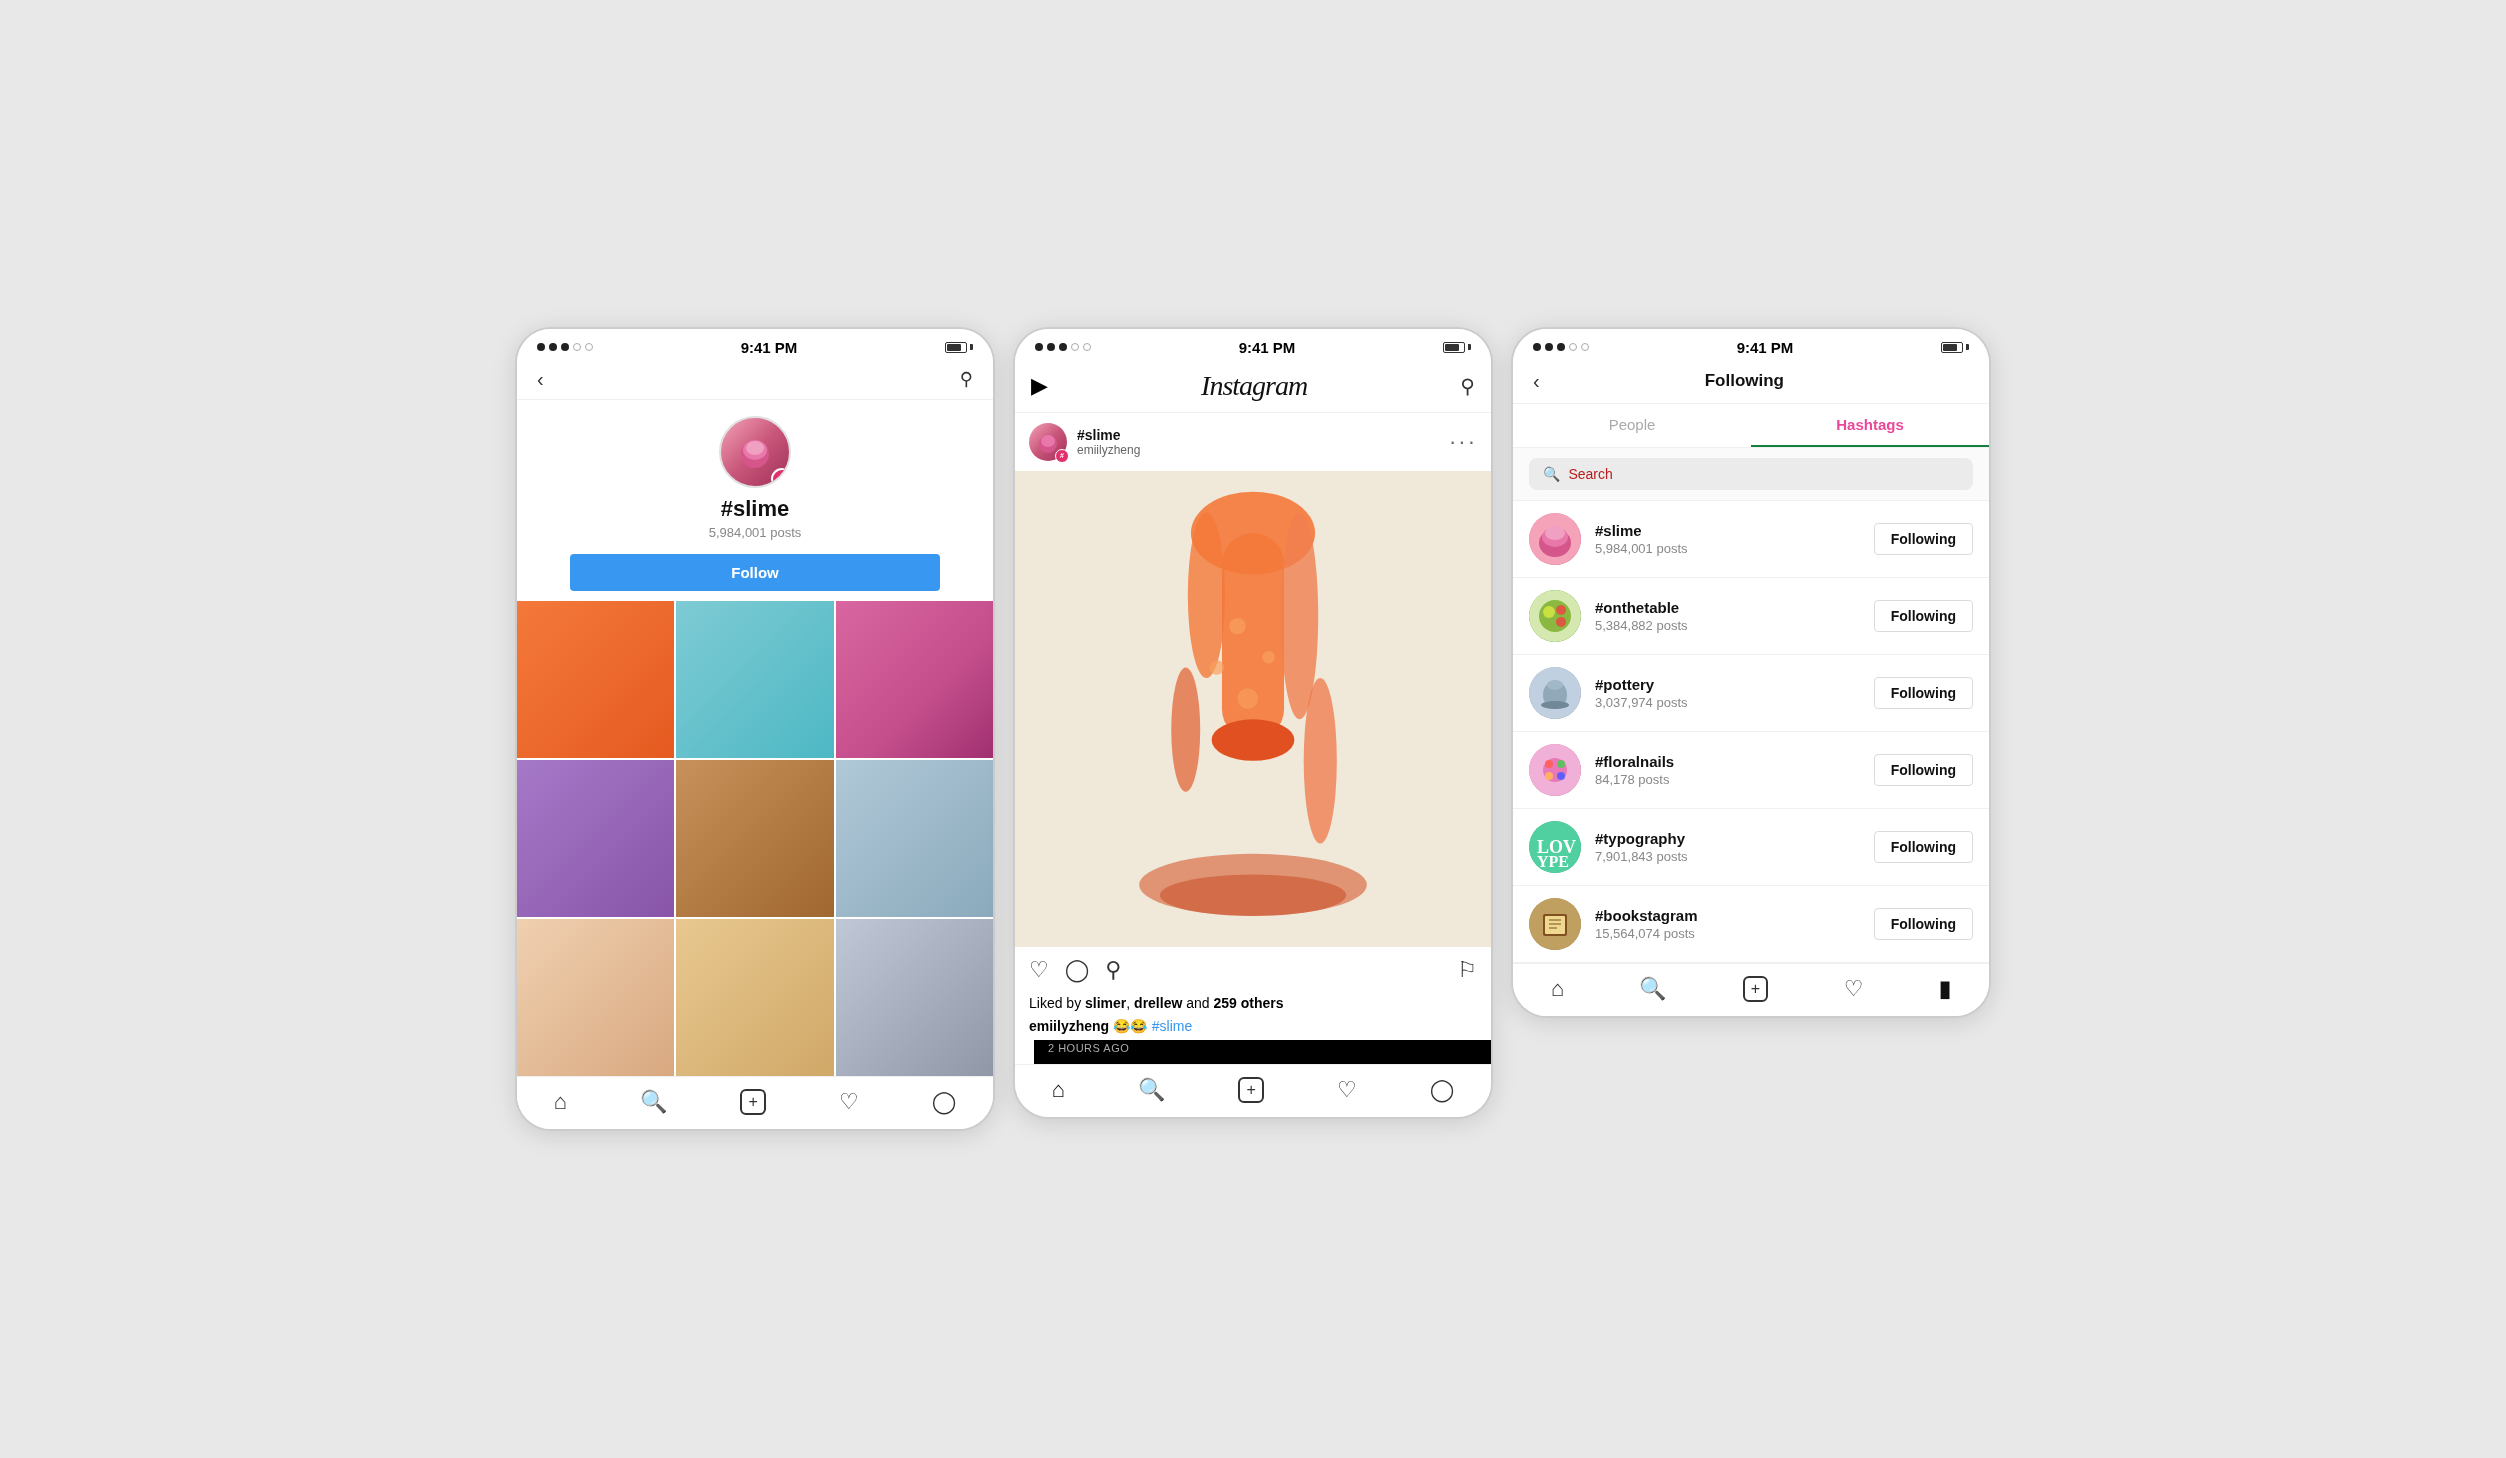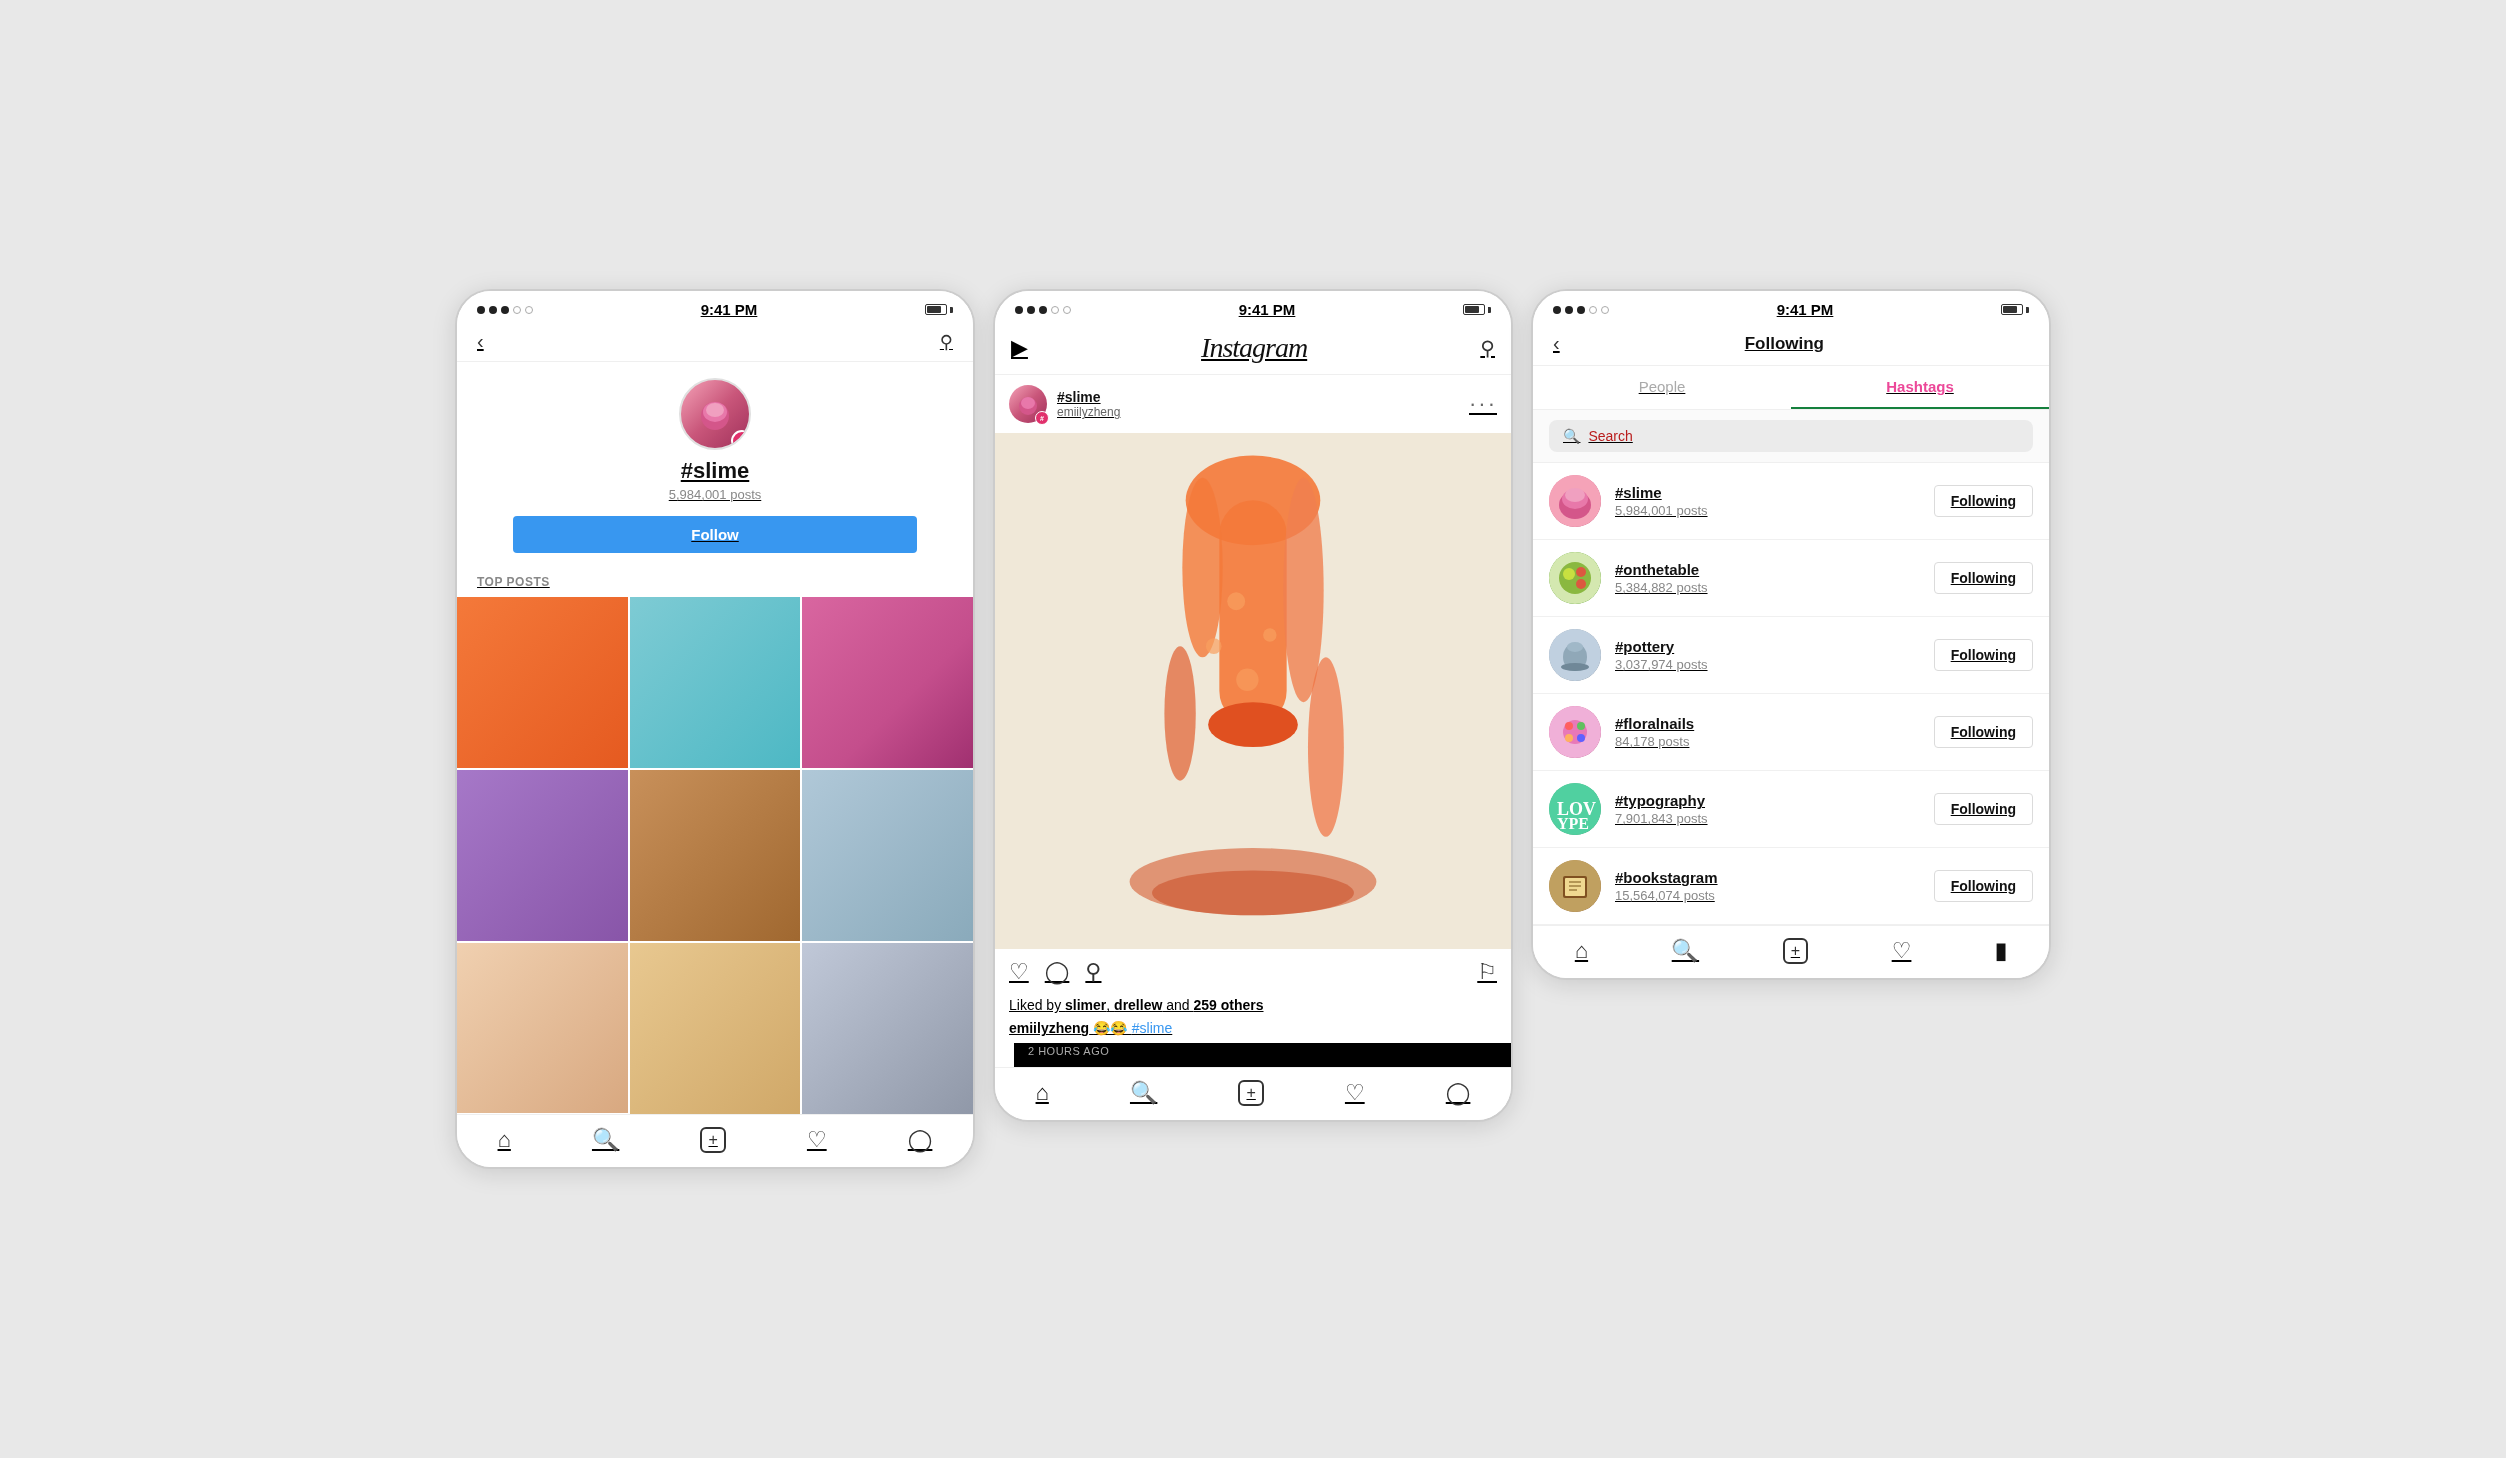--- a/index.html
+++ b/index.html
@@ -11,29 +11,28 @@
       min-height: 100vh;
       font-family: -apple-system, 'Helvetica Neue', Arial, sans-serif;
       padding: 30px;
     }
     .screens-container {
       display: flex;
       gap: 18px;
       align-items: flex-start;
     }
     .phone {
-      width: 520px;
+      width: 480px;
       background: #fff;
       border-radius: 36px;
       border: 2px solid #ccc;
       overflow: hidden;
       box-shadow: 0 4px 24px rgba(0,0,0,0.13);
       display: flex;
       flex-direction: column;
-      text-decoration: underline;
     }
     
     .status-bar {
       display: flex;
       justify-content: space-between;
       align-items: center;
       padding: 10px 20px 4px 20px;
       font-size: 13px;
       font-weight: 600;
       background: #fff;
@@ -383,21 +382,20 @@
           <ellipse cx="20" cy="16" rx="9" ry="7" fill="#f0a0c0"></ellipse>
         </svg>
         <div class="hashtag-badge">#</div>
       </div>
       <div class="hashtag-title">#slime</div>
       <div class="hashtag-posts">5,984,001 posts</div>
       <button class="follow-btn">Follow</button>
     </div>
 
 
-    <div class="top-posts-label">TOP POSTS</div>
 
     <div class="posts-grid">
       <div class="grid-cell slime-orange"></div>
       <div class="grid-cell slime-teal"></div>
       <div class="grid-cell slime-pink"></div>
       <div class="grid-cell slime-purple"></div>
       <div class="grid-cell slime-brown"></div>
       <div class="grid-cell slime-blue-hand"></div>
       <div class="grid-cell slime-hand"></div>
       <div class="grid-cell slime-beige"></div>

